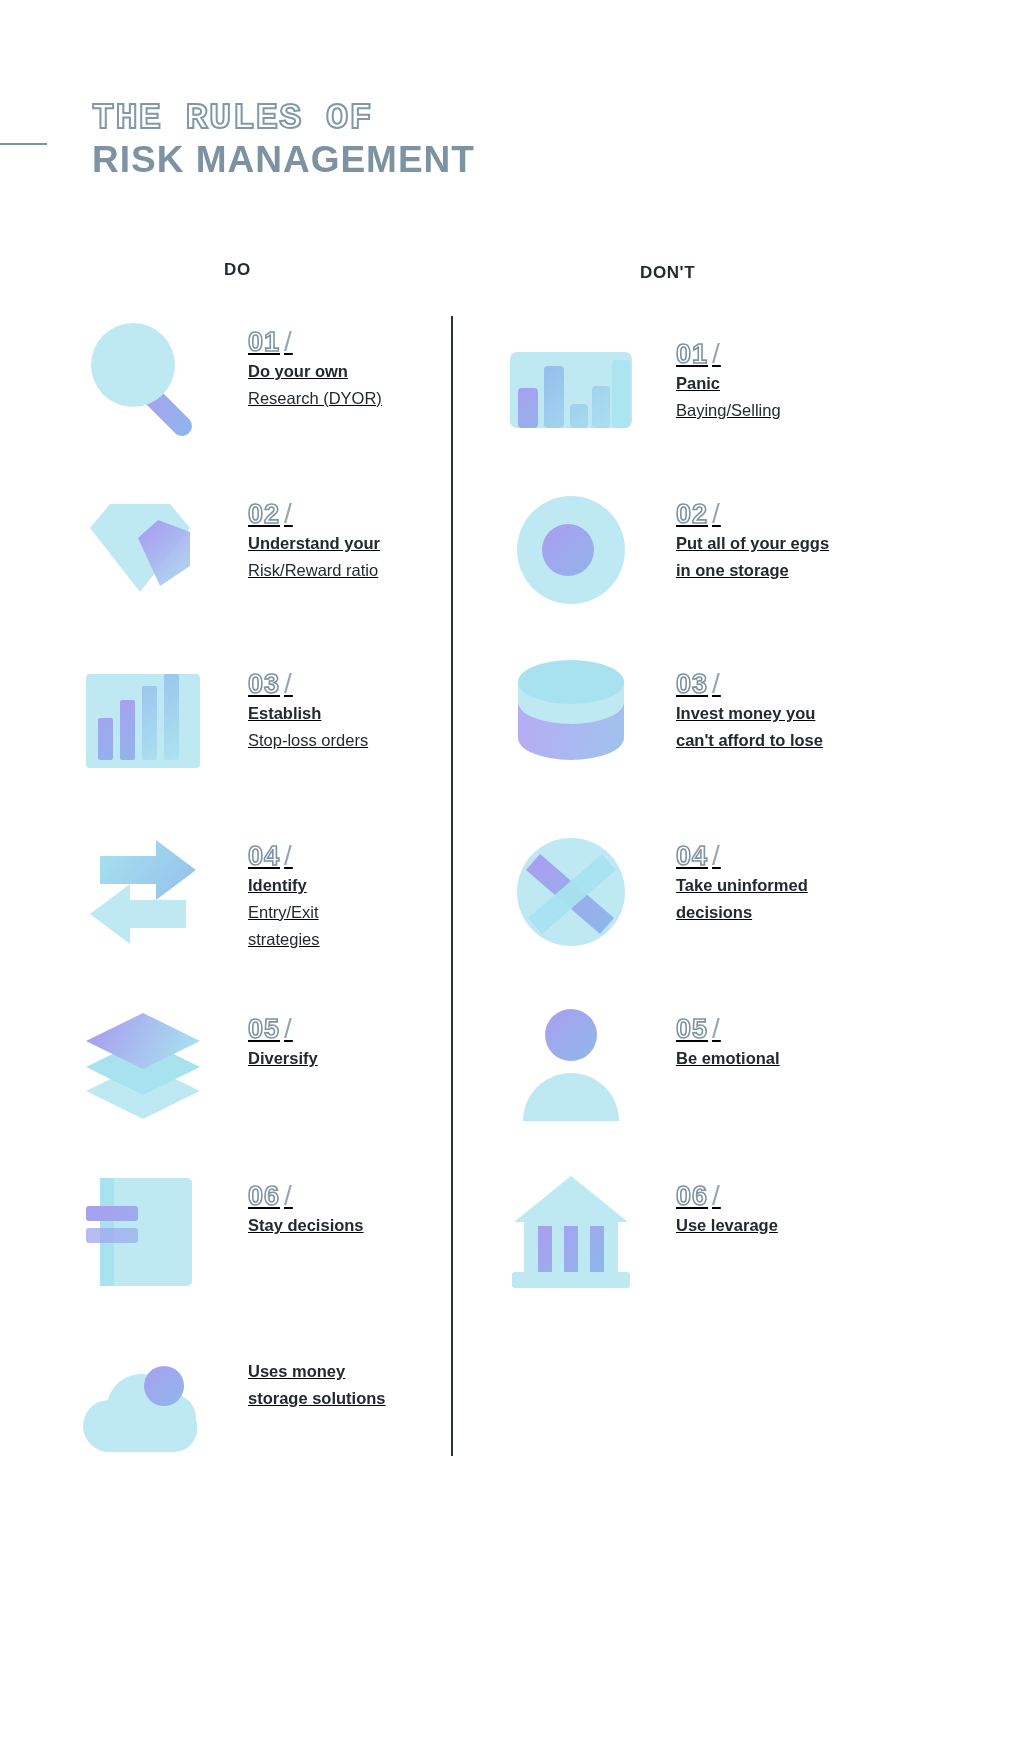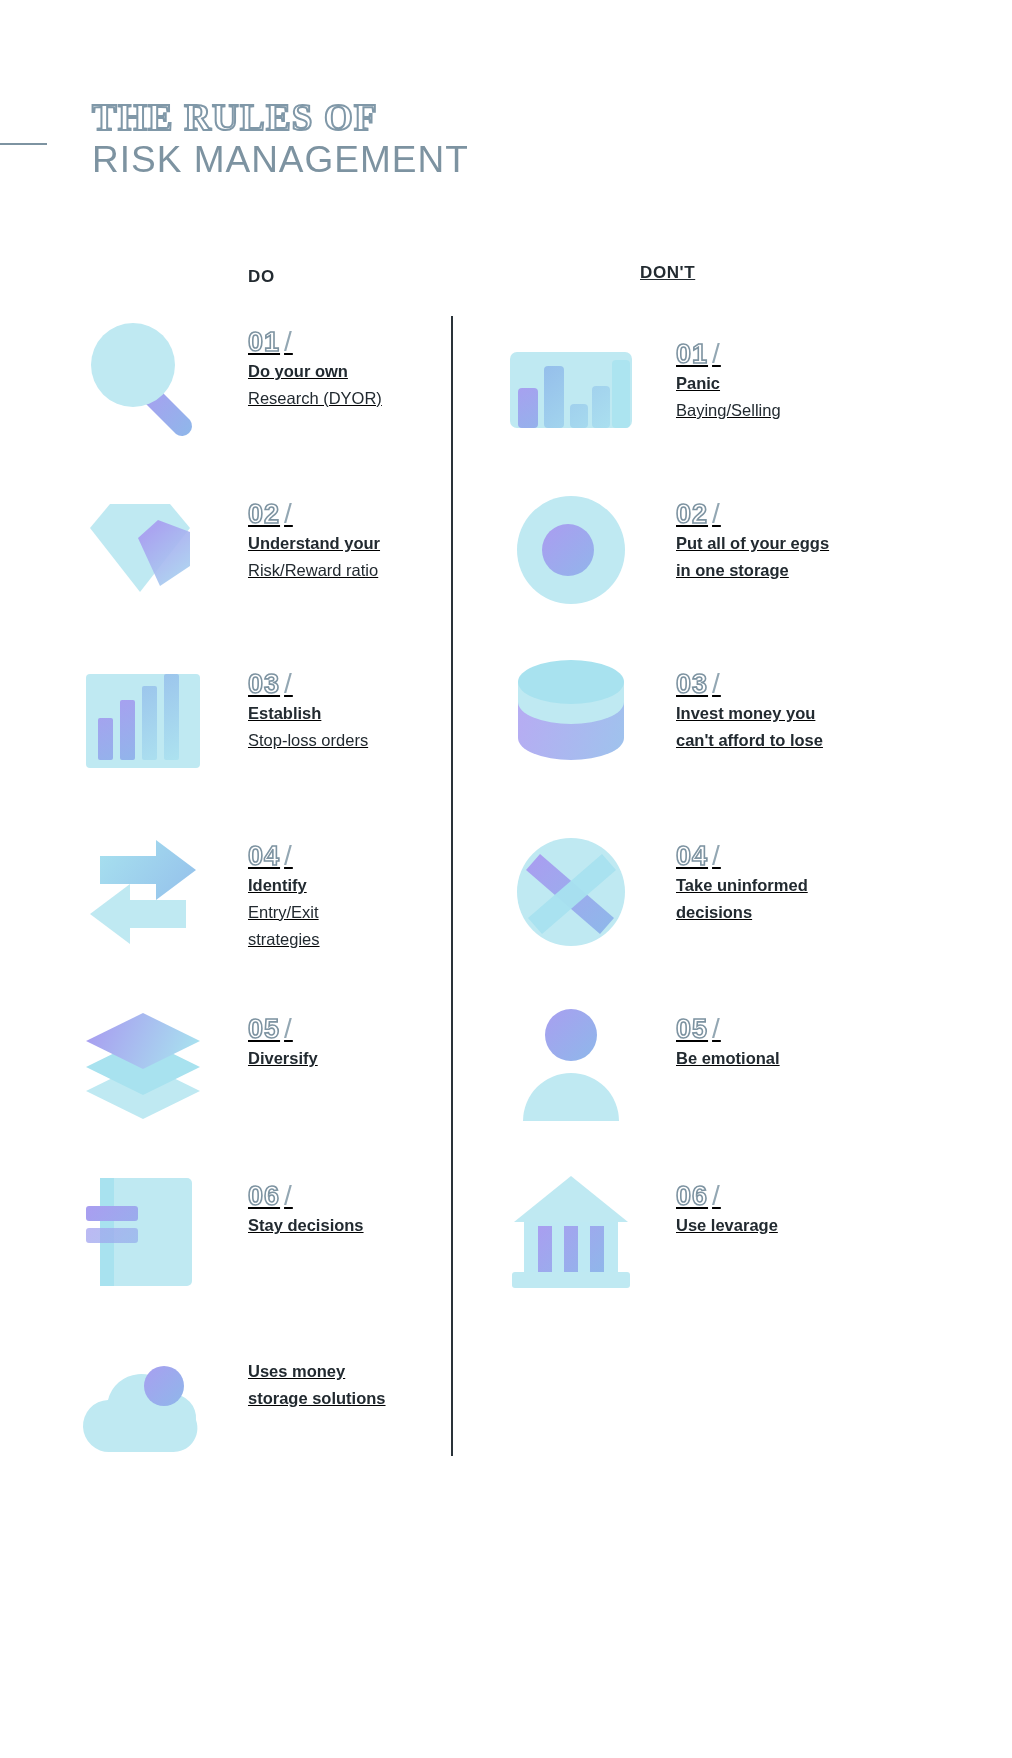--- a/index.html
+++ b/index.html
@@ -13,40 +13,40 @@
 
   
   .header { position: absolute; left: 0; top: 96px; width: 1012px; height: 110px; }
   .header-rule {
     position: absolute; left: 0; top: 47px; width: 47px; height: 2px;
     background: #7d93a1;
   }
   .title-outline {
     position: absolute; left: 92px; top: 0px;
     font-size: 37px; font-weight: 700; letter-spacing: 1.2px;
-    font-family: Liberation Serif, serif;
+    font-family: Liberation Mono, monospace;
     color: transparent;
     -webkit-text-stroke: 2px #8098a8;
     text-shadow: none;
     line-height: 44px;
     white-space: nowrap;
   }
   .title-solid {
     position: absolute; left: 92px; top: 42px;
-    font-size: 37px; font-weight: 400; letter-spacing: 1.0px;
+    font-size: 37px; font-weight: 700; letter-spacing: 1.0px;
     color: #7d93a1; line-height: 44px; white-space: nowrap;
   }
 
   
   .col-head {
     position: absolute; font-size: 17px; font-weight: 700;
     color: #232b31; letter-spacing: 0.6px;
   }
-  .col-head.do   { left: 224px; top: 267px; margin-left: 24px; }
-  .col-head.dont { left: 640px; top: 263px; text-decoration: underline; }
+  .col-head.do   { left: 224px; top: 260px; }
+  .col-head.dont { left: 640px; top: 263px; }
 
   
   .divider {
     position: absolute; left: 451px; top: 316px;
     width: 2px; height: 1140px; background: #2a3339;
   }
 
   
   .col { position: absolute; top: 0; }
   .col.do   { left: 78px;  width: 370px; }

